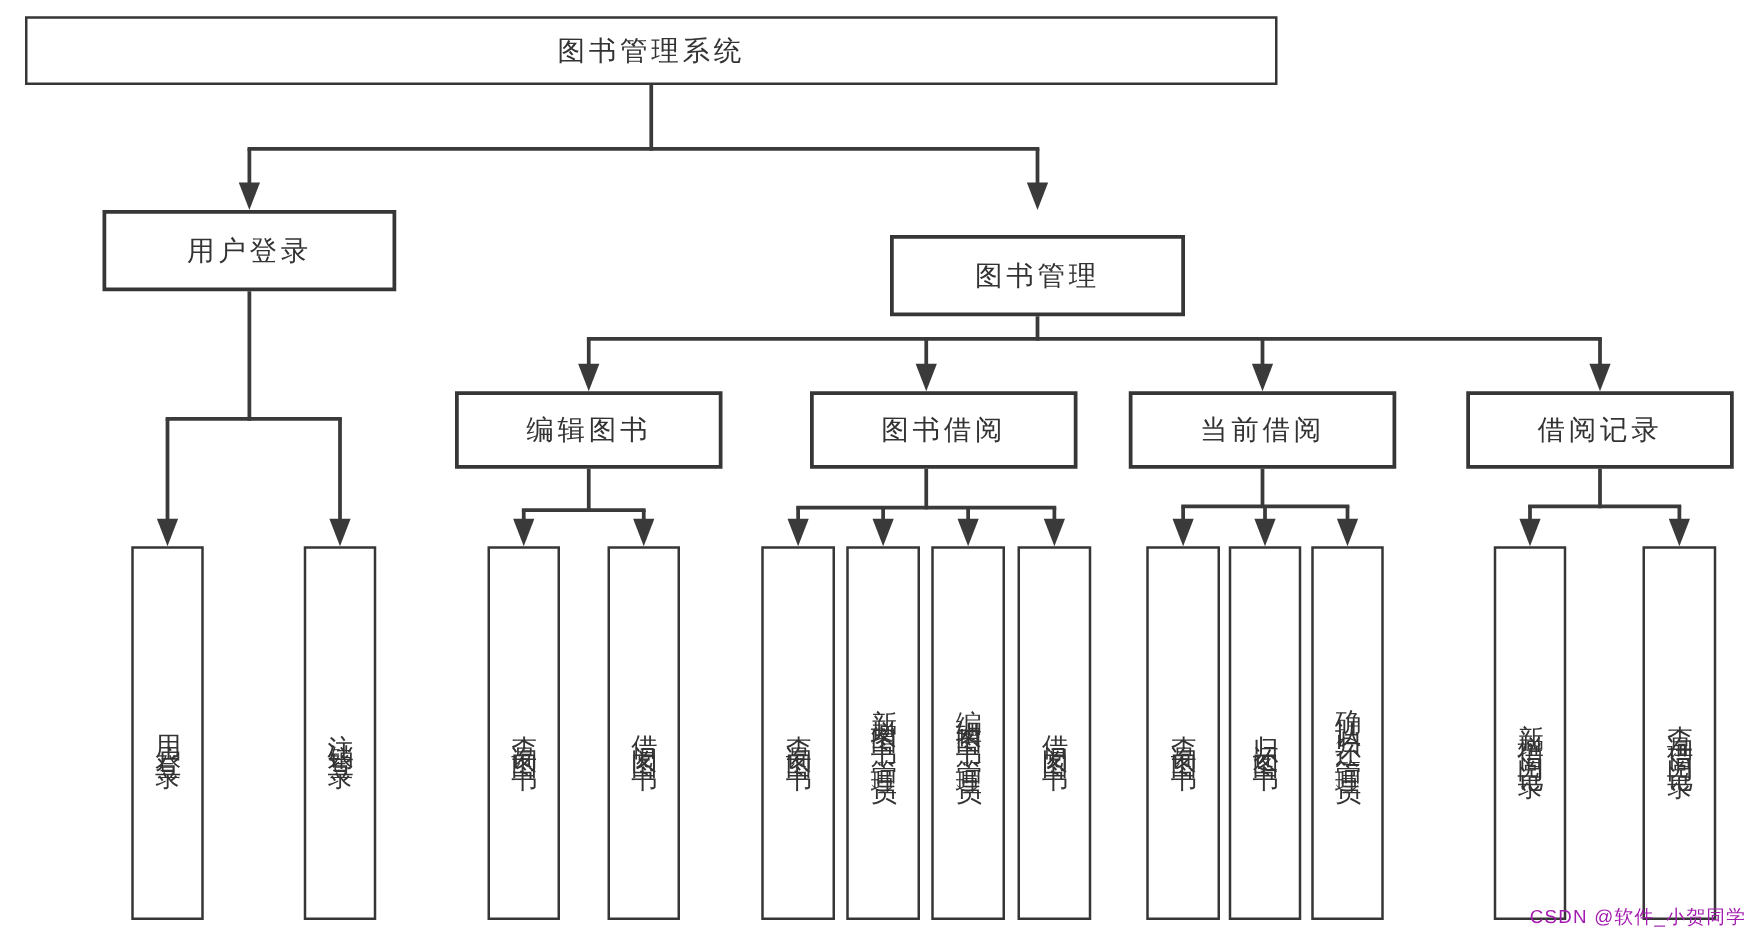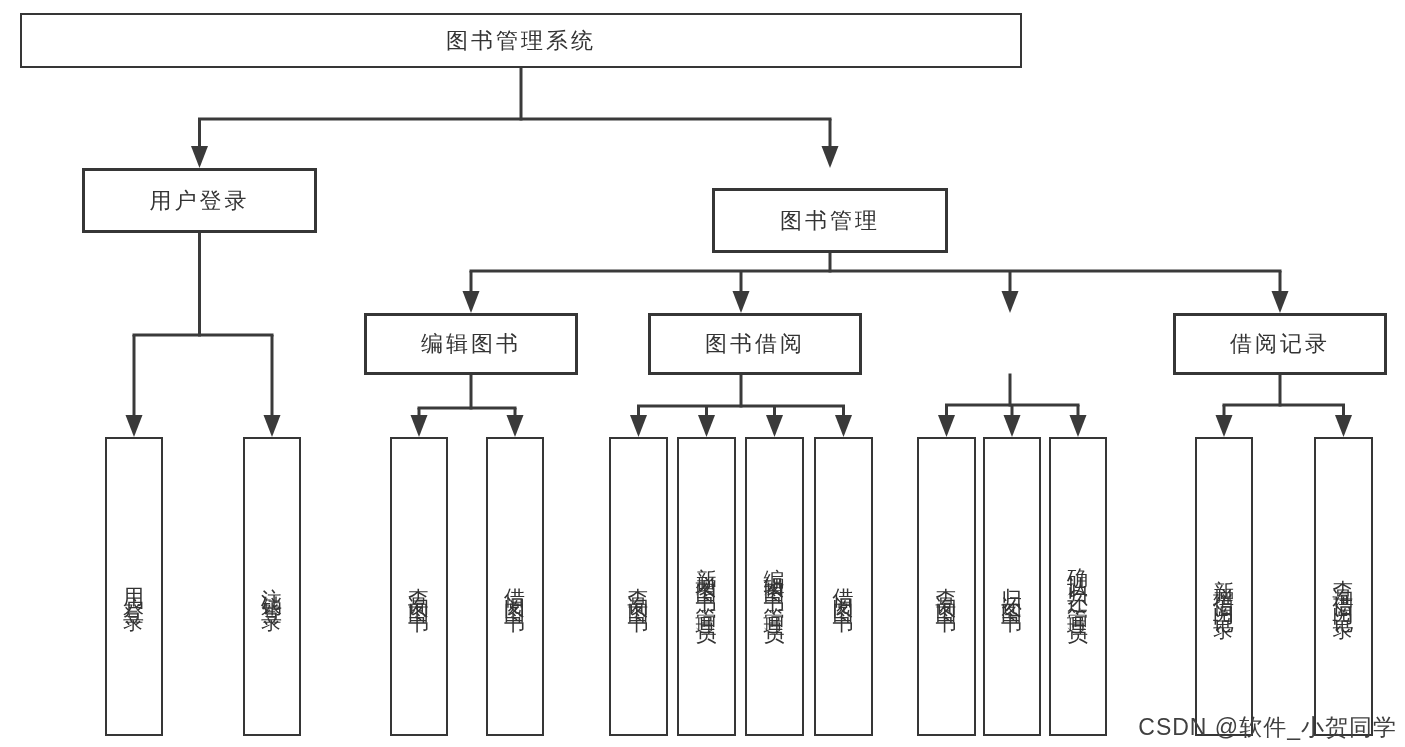--- a/index.html
+++ b/index.html
@@ -47,23 +47,23 @@
     font-size: 21px;
     letter-spacing: 8px;
     line-height: 1;
     white-space: nowrap;
     color: #333333;
   }
   .watermark {
     position: absolute;
     right: 8px;
     bottom: 4px;
-    font-size: 23px;
+    font-size: 15px;
     letter-spacing: 1px;
-    color: #404040;
+    color: #a21caf;
     z-index: 2;
     white-space: nowrap;
     margin-left: 21px;
   }
 </style>
 </head>
 <body>
 
 <div id="canvas">
 
@@ -122,20 +122,21 @@
       <polygon points="1335,415 1352,415 1343.5,437" fill="#3a3a3a"></polygon>
     </svg>
 
   <div class="node h root" style="left:20px; top:13px; width:1002px; height:55px;">图书管理系统</div>
 
   <div class="node h" style="left:82px; top:168px; width:235px; height:65px;">用户登录</div>
   <div class="node h" style="left:712px; top:168px; width:236px; height:65px;margin-top:20px;">图书管理</div>
 
   <div class="node h" style="left:364px; top:313px; width:214px; height:62px;">编辑图书</div>
   <div class="node h" style="left:634px; top:313px; width:214px; height:62px;margin-left:14px;">图书借阅</div>
+  <div class="node h" style="left:903px; top:313px; width:214px; height:62px;">当前借阅</div>
   <div class="node h" style="left:1173px; top:313px; width:214px; height:62px;">借阅记录</div>
 
   <div class="node v" style="left:105px; top:437px; width:58px; height:299px;">
     <span>用户登录</span>
   </div>
   <div class="node v" style="left:243px; top:437px; width:58px; height:299px;">
     <span>注销登录</span>
   </div>
 
   <div class="node v" style="left:390px; top:437px; width:58px; height:299px;">

